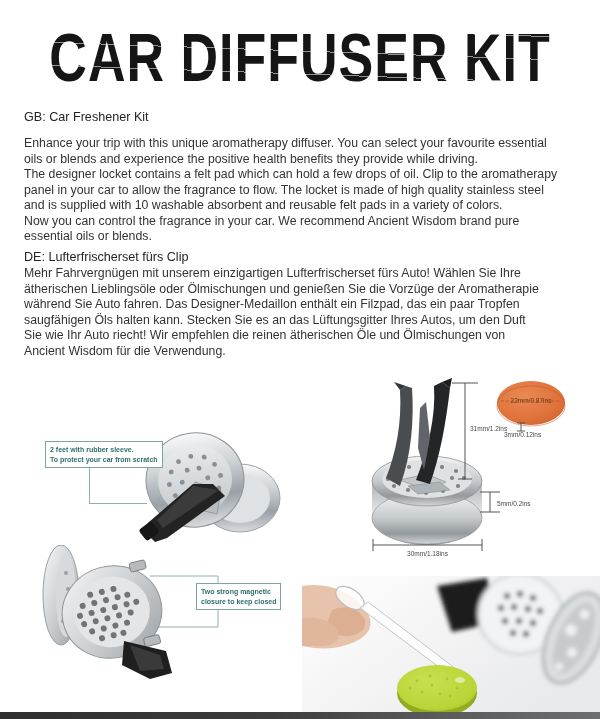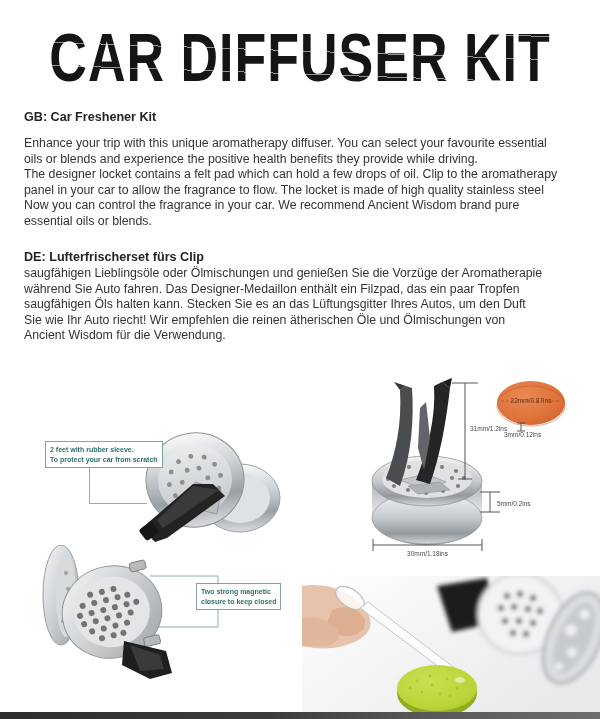--- a/index.html
+++ b/index.html
@@ -12,21 +12,21 @@
     font-family:"Liberation Sans",sans-serif;font-weight:bold;font-size:52px;
     color:#151515;letter-spacing:1px;transform:scaleY(1.32);transform-origin:50% 0;
     white-space:nowrap;
   }
   .title-distress{position:absolute;left:0;top:30px;width:600px;height:66px;
     background:
       repeating-linear-gradient(2deg, transparent 0 9px, rgba(255,255,255,.55) 9px 10px, transparent 10px 23px);
     pointer-events:none;}
 
   
-  .heading{position:absolute;left:24px;font-size:12.6px;font-weight:bold;color:#242424;white-space:nowrap;}
+  .heading{position:absolute;left:24px;font-size:12.6px;font-weight:normal;color:#242424;white-space:nowrap;}
   .para{position:absolute;left:24px;width:560px;color:#333;}
   .para .line{font-size:12.3px;line-height:15.5px;white-space:nowrap;}
 
   
   .fig{position:absolute;}
 
   
   .callout{
     position:absolute;background:#fff;border:1px solid #7fa3a1;
     color:#2e6f6c;font-weight:bold;font-size:7px;line-height:9.5px;
@@ -49,27 +49,29 @@
 
   <div class="title">CAR DIFFUSER KIT</div>
   <div class="title-distress"></div>
 
   <div class="heading" style="top:110px;">GB: Car Freshener Kit</div>
   <div class="para" style="top:136px;">
     <div class="line">Enhance your trip with this unique aromatherapy diffuser. You can select your favourite essential</div>
     <div class="line">oils or blends and experience the positive health benefits they provide while driving.</div>
     <div class="line">The designer locket contains a felt pad which can hold a few drops of oil. Clip to the aromatherapy</div>
     <div class="line">panel in your car to allow the fragrance to flow. The locket is made of high quality stainless steel</div>
+    <div class="line">and is supplied with 10 washable absorbent and reusable felt pads in a variety of colors.</div>
     <div class="line">Now you can control the fragrance in your car. We recommend Ancient Wisdom brand pure</div>
     <div class="line">essential oils or blends.</div>
   </div>
 
   <div class="heading" style="top:250px;">DE: Lufterfrischerset fürs Clip</div>
   <div class="para" style="top:266px;">
-    <div class="line">saugfähigen Lieblingsöle oder Ölmischungen und genießen Sie die Vorzüge der Aromatherapie</div>
+    <div class="line">Mehr Fahrvergnügen mit unserem einzigartigen Lufterfrischerset fürs Auto! Wählen Sie Ihre</div>
+    <div class="line">ätherischen Lieblingsöle oder Ölmischungen und genießen Sie die Vorzüge der Aromatherapie</div>
     <div class="line">während Sie Auto fahren. Das Designer-Medaillon enthält ein Filzpad, das ein paar Tropfen</div>
     <div class="line">saugfähigen Öls halten kann. Stecken Sie es an das Lüftungsgitter Ihres Autos, um den Duft</div>
     <div class="line">Sie wie Ihr Auto riecht! Wir empfehlen die reinen ätherischen Öle und Ölmischungen von</div>
     <div class="line">Ancient Wisdom für die Verwendung.</div>
   </div>
 
   <svg class="fig" style="left:133px;top:424px;" width="152" height="124" viewBox="0 0 152 124">
     <defs>
       <linearGradient id="chromeA" x1="0" y1="0" x2="0" y2="1">
         <stop offset="0" stop-color="#f7f8f9"></stop>

